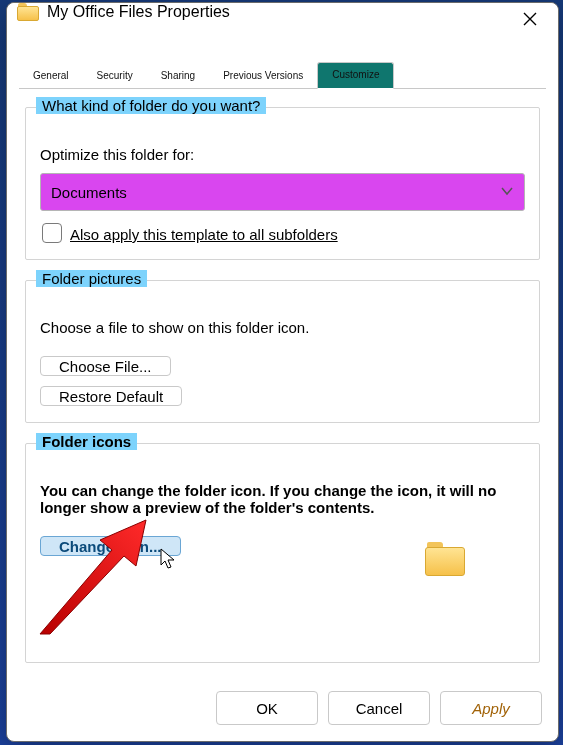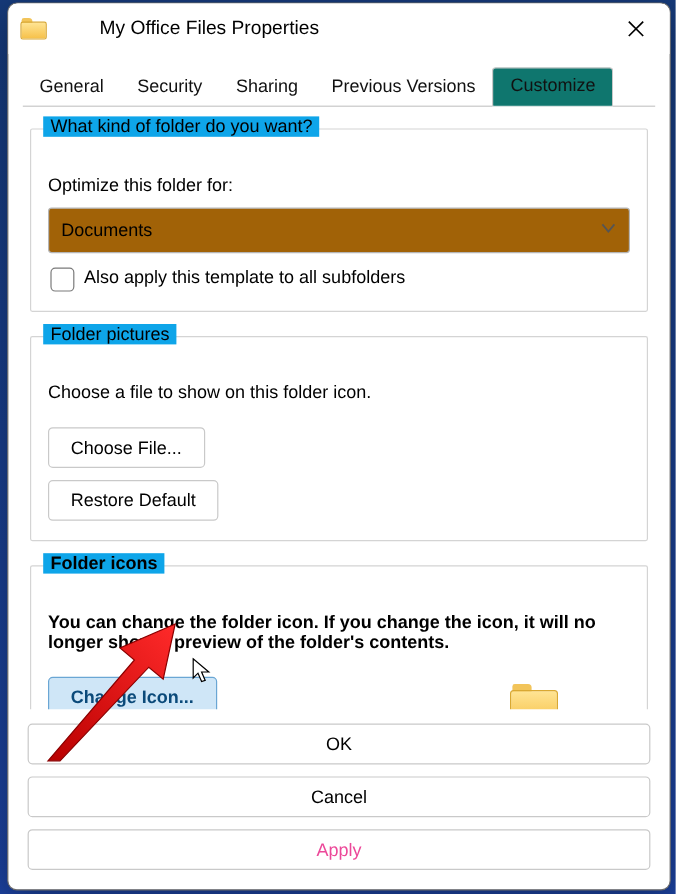--- a/index.html
+++ b/index.html
@@ -21,26 +21,24 @@
     background: #ffffff;
     border: 1px solid #6b6b6b;
     border-radius: 8px;
     box-shadow: 0 8px 30px rgba(0,0,0,.35);
     display: flex;
     flex-direction: column;
   }
   .titlebar {
     height: 42px;
     display: flex;
-    align-items: center;
     padding: 0 8px 0 10px;
     background: #fff;
     border-top-left-radius: 8px;
     border-top-right-radius: 8px;
-    gap: 36px;
   }
   .folder-glyph {
     width: 22px; height: 18px;
     position: relative;
     margin-right: 8px;
   }
   .folder-glyph .tab {
     position: absolute; top:0; left:1px;
     width: 9px; height: 4px;
     background: #f2c45a;
@@ -81,21 +79,21 @@
   }
   .tabstrip .baseline {
     position: absolute;
     left: 0; right: 0; bottom: 0;
     height: 1px;
     background: #c8c8c8;
   }
   .tab-item {
     position: relative;
     padding: 6px 14px 8px 14px;
-    font-size: 15px;
+    font-size: 10px;
     color: #111;
     cursor: default;
     z-index: 1;
   }
   .tab-item.active {
     border: 1px solid #c8c8c8;
     border-bottom: 1px solid #ffffff;
     border-top-left-radius: 3px;
     border-top-right-radius: 3px;
     background: #0f766e;
@@ -111,87 +109,87 @@
     position: relative;
     border: 1px solid #d4d4d4;
     border-radius: 2px;
     padding: 18px 14px 16px 14px;
     margin-bottom: 20px;
     background: #fff;
   }
   .groupbox .legend {
     position: absolute;
     top: -11px; left: 10px;
-    background: #0ea5e9;
+    background: #7dd3fc;
     padding: 0 6px;
     font-size: 15px;
     color: #000;
     text-align: center;
   }
   .gb-text { margin: 20px 0 10px 0; }
 
   .select {
     width: 100%;
     height: 38px;
     border: 1px solid #b5b5b5;
     border-radius: 3px;
     display: flex;
     align-items: center;
     padding: 0 10px;
     justify-content: space-between;
-    background: #a16207;
+    background: #d946ef;
   }
   .chev { color:#555; }
   .chev svg { width:14px; height:14px; }
 
   .checkbox-row {
-    display:flex; align-items:flex-start; gap:8px;
+    display:flex; align-items:flex-end; gap:8px;
     margin-top: 12px;
     margin-left: 2px;
+    text-decoration: underline;
   }
   .checkbox {
     width: 20px; height: 20px;
     border: 1px solid #7a7a7a;
     border-radius: 4px;
     background: #fff;
   }
 
   .btn {
-    height: 34px;
+    height: 20px;
     min-width: 110px;
     padding: 0 18px;
     border: 1px solid #c9c9c9;
     border-radius: 4px;
     background: #fff;
     font-size: 15px;
     color: #000;
     display:inline-flex; align-items:center; justify-content:center;
     margin-top: 10px;
   }
   .btn + .btn { margin-top: 10px; text-align: center; }
   .btn.hl {
     background: #cfe6f7;
     border-color: #6aa6d4;
     color: #0b4a7a;
   }
-  .btn.disabled { color:#ec4899; }
+  .btn.disabled { color:#a16207;font-style:italic; }
 
   .icons-flex {
     display:flex; align-items:flex-start; gap: 24px;
   }
   .icon-preview {
     margin-left: auto;
     margin-top: 16px;
     margin-right: 60px;
   }
 
   .buttonbar {
     display:flex; justify-content:flex-end; gap:10px;
     padding: 12px 16px 16px 16px;
-    flex-direction: column;
   }
   .buttonbar .btn { margin-top: 0; min-width: 102px; height: 34px; }
 
   .arrow {
     position: absolute;
     left: 22px;
     top: 516px;
     width: 140px;
     height: 120px;
     pointer-events: none;

